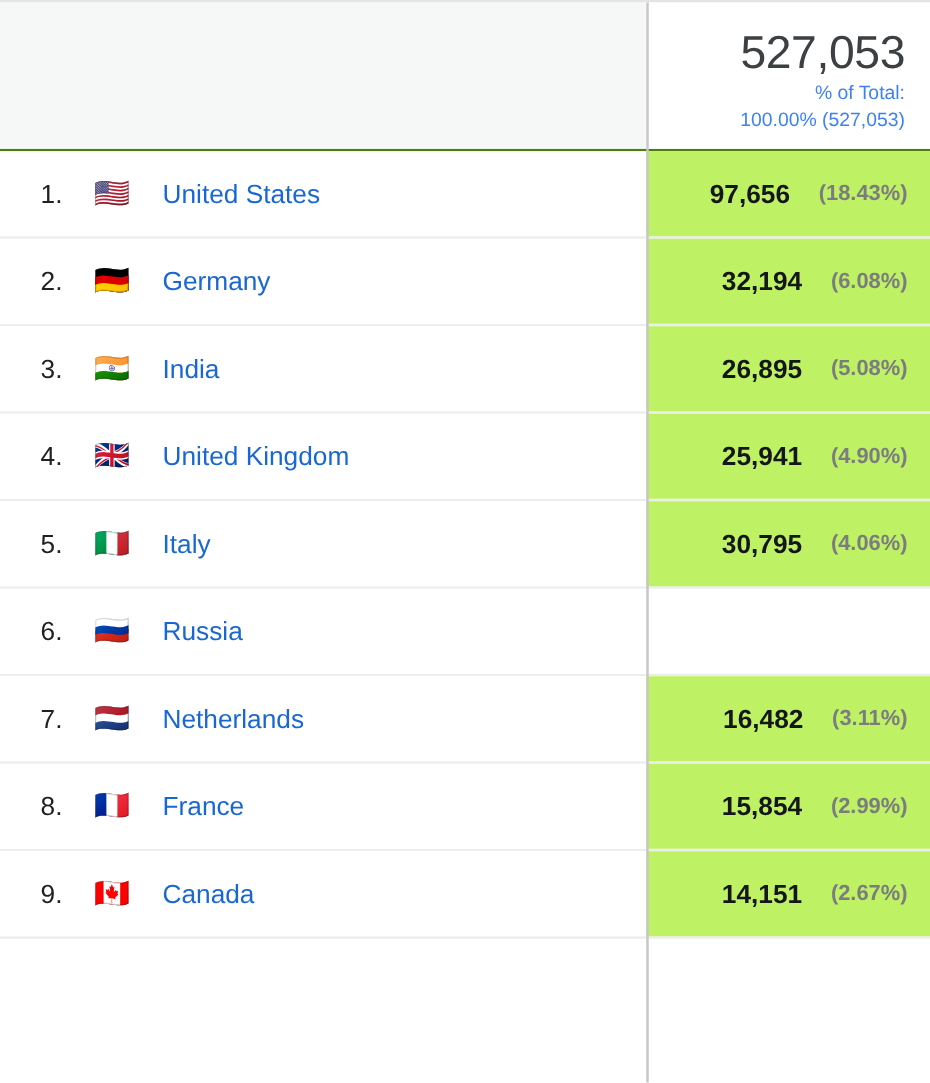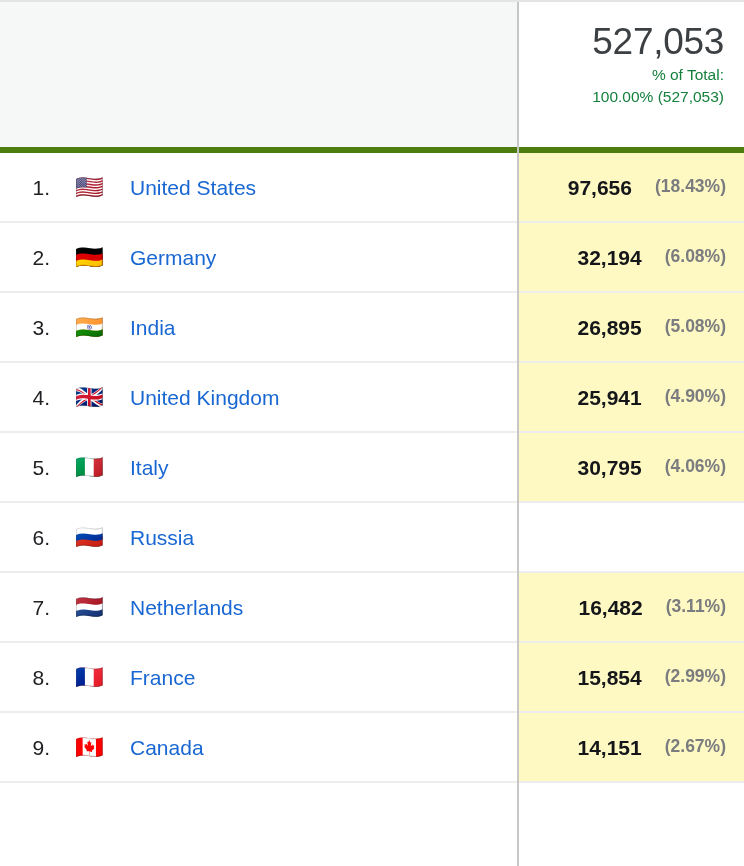--- a/index.html
+++ b/index.html
@@ -32,22 +32,22 @@
     width: 2px;
     height: 866px;
     background: #c7c7c7;
     z-index: 3;
   }
 
   
   .table-header {
     position: relative;
     display: flex;
-    height: 151px;
-    border-bottom: 6px solid #4d7c0f;
+    height: 119px;
+    border-bottom: 2px solid #4d7c0f;
     box-sizing: border-box;
   }
   .header-dim {
     width: 517px;
     background: #f6f7f7;
     box-sizing: border-box;
   }
   .header-metric {
     width: 227px;
     background: #ffffff;
@@ -57,21 +57,21 @@
   }
   .metric-total {
     color: #3c4043;
     font-size: 37px;
     font-weight: 400;
     line-height: 43px;
     letter-spacing: -0.3px;
     white-space: nowrap;
   }
   .metric-sub {
-    color: #15803d;
+    color: #3b82f6;
     font-size: 15.5px;
     font-weight: 400;
     line-height: 20px;
     margin-top: 2px;
     white-space: nowrap;
   }
 
   
   .rows {
     position: relative;
@@ -111,21 +111,21 @@
   .country {
     color: #1967d2;
     font-size: 21px;
     line-height: 1;
     margin-left: 22px;
     white-space: nowrap;
     cursor: pointer;
   }
   .cell-metric {
     width: 227px;
-    background: #fef9c3;
+    background: #bef264;
     box-sizing: border-box;
     display: flex;
     align-items: center;
     justify-content: flex-end;
     padding-right: 18px;
     white-space: nowrap;
   }
   .value {
     color: #15161a;
     font-size: 21px;

